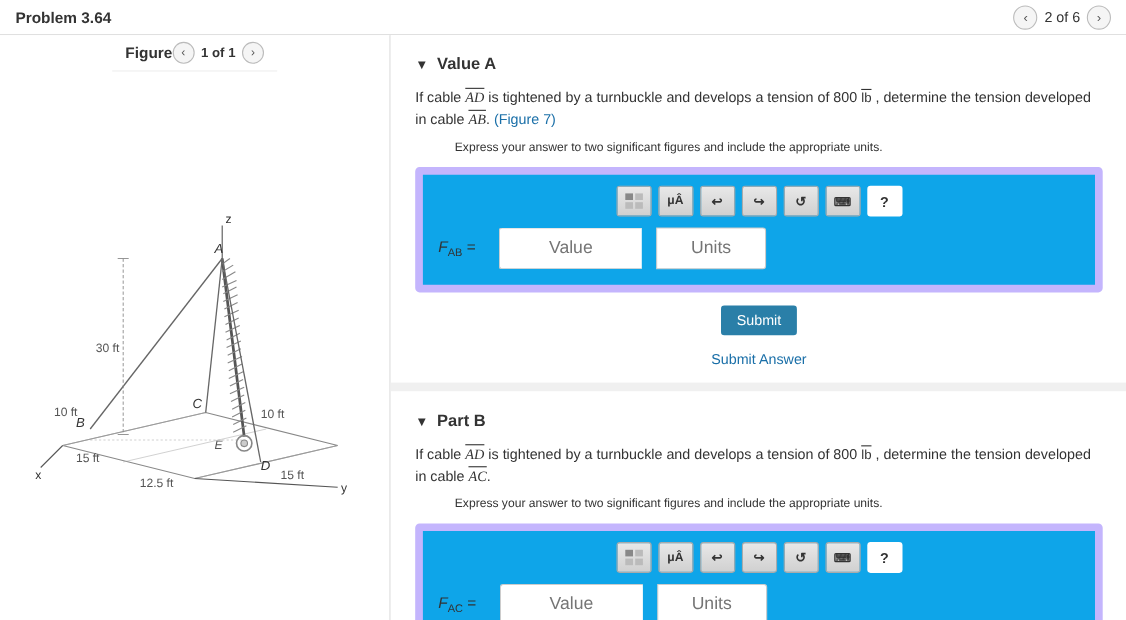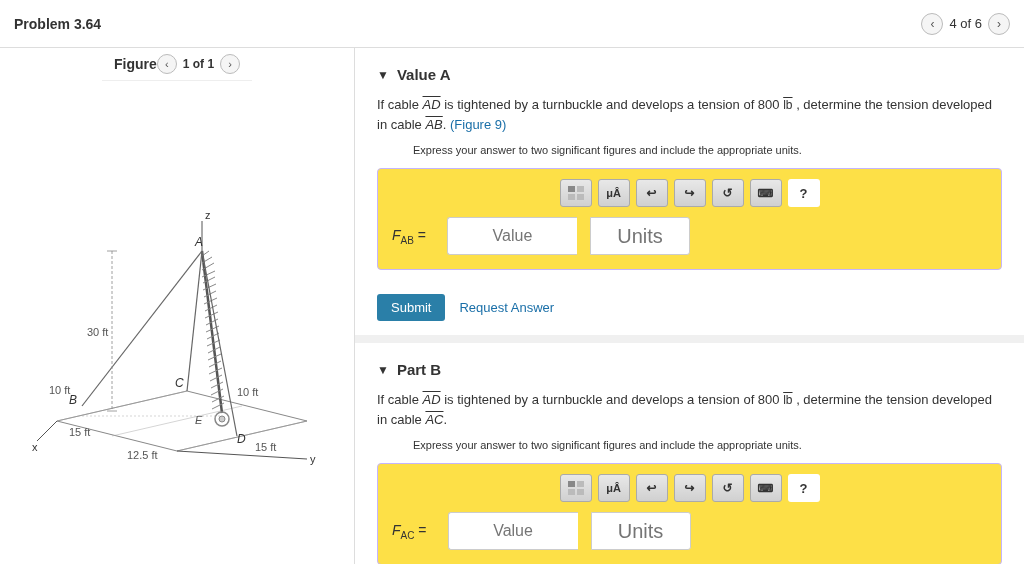--- a/index.html
+++ b/index.html
@@ -6,21 +6,21 @@
     body { font-family: Arial, sans-serif; font-size: 14px; background: #fff; color: #333; width: 1024px; height: 564px; overflow: hidden; }
 
     
     .header {
       display: flex;
       align-items: center;
       justify-content: space-between;
       padding: 6px 14px;
       border-bottom: 1px solid #ddd;
       background: #fff;
-      height: 48px;
+      height: 32px;
     }
     .header-title { font-weight: bold; font-size: 14px; }
     .nav-controls { display: flex; align-items: center; gap: 6px; }
     .nav-btn {
       width: 22px; height: 22px; border: 1px solid #bbb; border-radius: 50%;
       background: #f5f5f5; cursor: pointer; display: flex; align-items: center; justify-content: center;
       font-size: 12px; color: #555;
     }
     .nav-count { font-size: 13px; color: #333; }
 
@@ -73,31 +73,31 @@
     }
 
     .part-header {
       display: flex; align-items: center; gap: 8px;
       font-weight: bold; font-size: 15px;
       margin-bottom: 12px;
     }
     .part-arrow { font-size: 12px; color: #333; }
 
     .problem-text { font-size: 13px; line-height: 1.5; margin-bottom: 10px; color: #333; }
-    .problem-text em { font-style: italic; }
+    .problem-text em { font-style: italic; font-family: Liberation Serif, serif; }
     .problem-text a { color: #1a6fa8; text-decoration: none; }
     .bold-instruction { font-weight: normal; font-size: 11px; margin-bottom: 12px; margin-left: 36px; }
 
     
     .answer-box {
-      border: 1px solid #c4b5fd;
+      border: 7px solid #c4b5fd;
       border-radius: 4px;
       padding: 10px 14px 14px;
-      margin-bottom: 24px;
-      background: #fde047;
+      margin-bottom: 12px;
+      background: #0ea5e9;
     }
 
     .toolbar {
       display: flex; align-items: center; gap: 6px;
       margin-bottom: 10px;
       justify-content: center;
     }
     .tb-btn {
       width: 32px; height: 28px;
       border: 1px solid #aaa;
@@ -126,27 +126,27 @@
       font-size: 16px; color: #999;
       background: #fff;
       outline: none;
     }
     .units-input {
       width: 100px; height: 38px;
       border: 1px solid #ccc;
       border-left: 1px solid #ccc;
       border-radius: 0 3px 3px 0;
       text-align: center;
-      font-size: 20px; color: #999;
+      font-size: 16px; color: #999;
       background: #fff;
       outline: none;
     }
 
     .action-row {
-      display: flex; align-items: center; gap: 14px;
+      display: flex; align-items: center; gap: 14px; flex-direction: column;
     }
     .submit-btn {
       background: #2a7fa8;
       color: #fff;
       border: none;
       border-radius: 3px;
       padding: 6px 14px;
       font-size: 13px;
       cursor: pointer;
     }
@@ -157,21 +157,21 @@
     
     .figure-svg { width: 300px; height: 280px; }
   </style>
 </head>
 <body>
 
 <div class="header">
   <span class="header-title">Problem 3.64</span>
   <div class="nav-controls">
     <button class="nav-btn">‹</button>
-    <span class="nav-count">4 of 6</span>
+    <span class="nav-count">2 of 6</span>
     <button class="nav-btn">›</button>
   </div>
 </div>
 
 <div class="main-layout">
 
   <div class="left-panel">
     <div class="figure-header">
       <span>Figure</span>
       <div class="figure-nav">
@@ -263,21 +263,21 @@
   </div>
 
   <div class="right-panel">
 
     <div class="part-section">
       <div class="part-header">
         <span class="part-arrow">▼</span>
         <span>Value A</span>
       </div>
       <p class="problem-text">
-        If cable <em><span style="text-decoration:overline">AD</span></em> is tightened by a turnbuckle and develops a tension of 800 <span style="text-decoration:overline; font-size:12px">lb</span> , determine the tension developed in cable <em><span style="text-decoration:overline">AB</span></em>. <a>(Figure 9)</a>
+        If cable <em><span style="text-decoration:overline">AD</span></em> is tightened by a turnbuckle and develops a tension of 800 <span style="text-decoration:overline; font-size:12px">lb</span> , determine the tension developed in cable <em><span style="text-decoration:overline">AB</span></em>. <a>(Figure 7)</a>
       </p>
       <p class="bold-instruction">Express your answer to two significant figures and include the appropriate units.</p>
 
       <div class="answer-box">
         <div class="toolbar">
           <button class="tb-btn matrix" title="Matrix">
             <svg width="18" height="16" viewBox="0 0 18 16">
               <rect x="1" y="1" width="7" height="6" fill="#888"></rect>
               <rect x="10" y="1" width="7" height="6" fill="#bbb"></rect>
               <rect x="1" y="9" width="7" height="6" fill="#bbb"></rect>
@@ -295,21 +295,21 @@
           <span class="input-label">
             <em>F</em><sub>AB</sub> =
           </span>
           <input class="value-input" type="text" placeholder="Value" style="">
           <input class="units-input" type="text" placeholder="Units" style="">
         </div>
       </div>
 
       <div class="action-row">
         <button class="submit-btn">Submit</button>
-        <a class="request-link">Request Answer</a>
+        <a class="request-link">Submit Answer</a>
       </div>
     </div>
 
     <div class="part-section">
       <div class="part-header">
         <span class="part-arrow">▼</span>
         <span>Part B</span>
       </div>
       <p class="problem-text">
         If cable <em><span style="text-decoration:overline">AD</span></em> is tightened by a turnbuckle and develops a tension of 800 <span style="text-decoration:overline; font-size:12px">lb</span> , determine the tension developed in cable <em><span style="text-decoration:overline">AC</span></em>.

